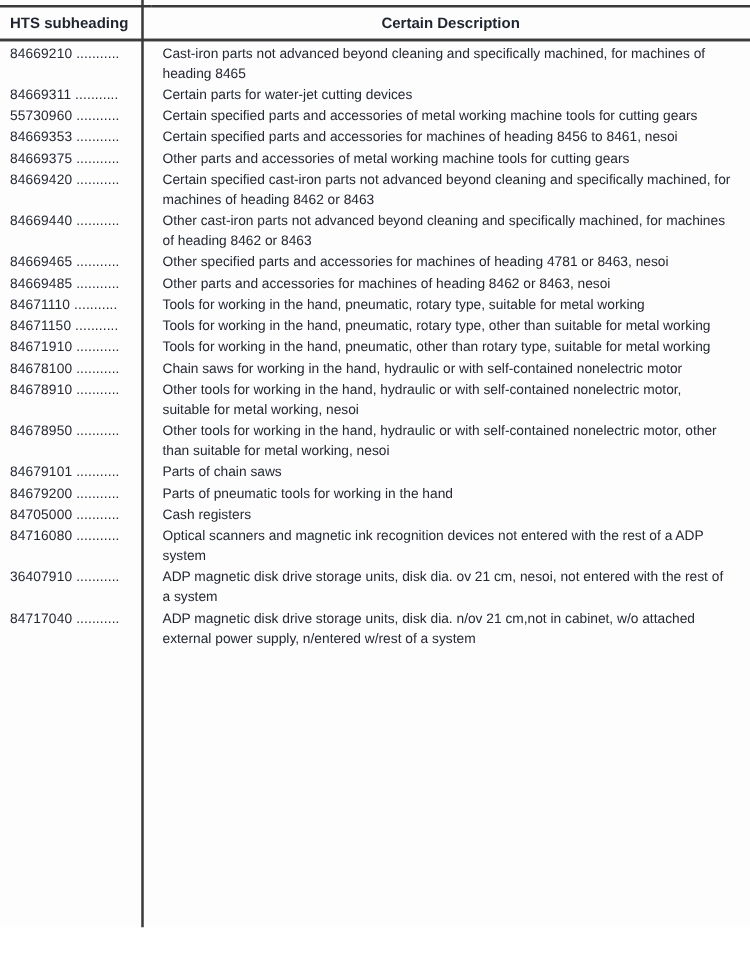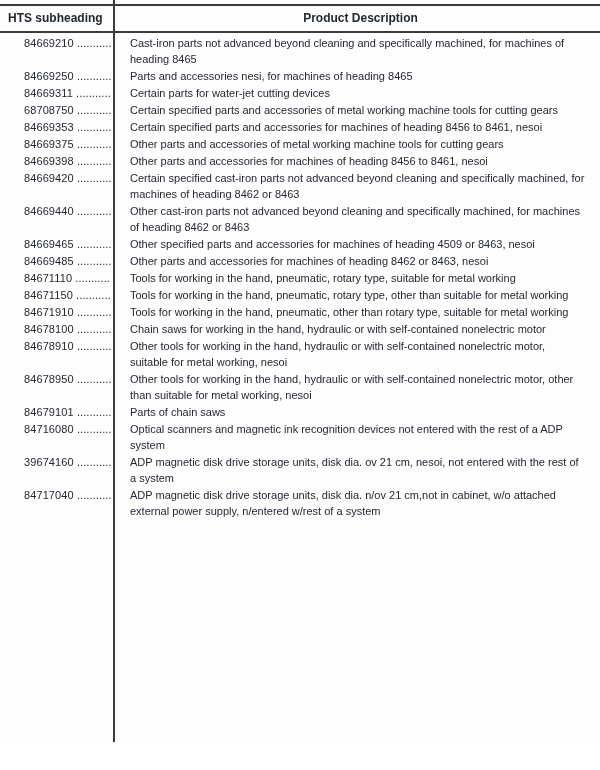--- a/index.html
+++ b/index.html
@@ -48,21 +48,21 @@
   th.col-desc {
     text-align: center;
   }
   tbody td {
     vertical-align: top;
     font-size: 11px;
     line-height: 16px;
     padding: 0 0 1px 0;
   }
   td.col-code {
-    padding-left: 24px;
+    padding-left: 8px;
     white-space: nowrap;
     overflow: hidden;
     letter-spacing: 0.1px;
     margin-left: 48px;
   }
   td.col-desc {
     padding-left: 9px;
     padding-right: 14px;
   }
   tbody tr:first-child td {
@@ -71,63 +71,55 @@
 </style>
 </head>
 <body>
 
 <div class="page">
   <div class="vline"></div>
   <table class="hts">
     <thead>
       <tr>
         <th class="col-code">HTS subheading</th>
-        <th class="col-desc">Product Description</th>
+        <th class="col-desc">Certain Description</th>
       </tr>
     </thead>
     <tbody id="rows-body">
         <tr>
           <td class="col-code"><span>84669210</span> <span>...........</span></td>
           <td class="col-desc">Cast-iron parts not advanced beyond cleaning and specifically machined, for machines of heading 8465</td>
         </tr>
         <tr>
-          <td class="col-code"><span>84669250</span> <span>...........</span></td>
-          <td class="col-desc">Parts and accessories nesi, for machines of heading 8465</td>
-        </tr>
-        <tr>
           <td class="col-code"><span>84669311</span> <span>...........</span></td>
           <td class="col-desc">Certain parts for water-jet cutting devices</td>
         </tr>
         <tr>
-          <td class="col-code"><span>68708750</span> <span>...........</span></td>
+          <td class="col-code"><span>55730960</span> <span>...........</span></td>
           <td class="col-desc">Certain specified parts and accessories of metal working machine tools for cutting gears</td>
         </tr>
         <tr>
           <td class="col-code"><span>84669353</span> <span>...........</span></td>
           <td class="col-desc">Certain specified parts and accessories for machines of heading 8456 to 8461, nesoi</td>
         </tr>
         <tr>
           <td class="col-code"><span>84669375</span> <span>...........</span></td>
           <td class="col-desc">Other parts and accessories of metal working machine tools for cutting gears</td>
         </tr>
         <tr>
-          <td class="col-code"><span>84669398</span> <span>...........</span></td>
-          <td class="col-desc">Other parts and accessories for machines of heading 8456 to 8461, nesoi</td>
-        </tr>
-        <tr>
           <td class="col-code"><span>84669420</span> <span>...........</span></td>
           <td class="col-desc">Certain specified cast-iron parts not advanced beyond cleaning and specifically machined, for machines of heading 8462 or 8463</td>
         </tr>
         <tr>
           <td class="col-code"><span>84669440</span> <span>...........</span></td>
           <td class="col-desc">Other cast-iron parts not advanced beyond cleaning and specifically machined, for machines of heading 8462 or 8463</td>
         </tr>
         <tr>
           <td class="col-code"><span>84669465</span> <span>...........</span></td>
-          <td class="col-desc">Other specified parts and accessories for machines of heading 4509 or 8463, nesoi</td>
+          <td class="col-desc">Other specified parts and accessories for machines of heading 4781 or 8463, nesoi</td>
         </tr>
         <tr>
           <td class="col-code"><span>84669485</span> <span>...........</span></td>
           <td class="col-desc">Other parts and accessories for machines of heading 8462 or 8463, nesoi</td>
         </tr>
         <tr>
           <td class="col-code"><span>84671110</span> <span>...........</span></td>
           <td class="col-desc">Tools for working in the hand, pneumatic, rotary type, suitable for metal working</td>
         </tr>
         <tr>
@@ -148,25 +140,33 @@
         </tr>
         <tr>
           <td class="col-code"><span>84678950</span> <span>...........</span></td>
           <td class="col-desc">Other tools for working in the hand, hydraulic or with self-contained nonelectric motor, other than suitable for metal working, nesoi</td>
         </tr>
         <tr>
           <td class="col-code"><span>84679101</span> <span>...........</span></td>
           <td class="col-desc">Parts of chain saws</td>
         </tr>
         <tr>
+          <td class="col-code"><span>84679200</span> <span>...........</span></td>
+          <td class="col-desc">Parts of pneumatic tools for working in the hand</td>
+        </tr>
+        <tr>
+          <td class="col-code"><span>84705000</span> <span>...........</span></td>
+          <td class="col-desc">Cash registers</td>
+        </tr>
+        <tr>
           <td class="col-code"><span>84716080</span> <span>...........</span></td>
           <td class="col-desc">Optical scanners and magnetic ink recognition devices not entered with the rest of a ADP system</td>
         </tr>
         <tr>
-          <td class="col-code"><span>39674160</span> <span>...........</span></td>
+          <td class="col-code"><span>36407910</span> <span>...........</span></td>
           <td class="col-desc">ADP magnetic disk drive storage units, disk dia. ov 21 cm, nesoi, not entered with the rest of a system</td>
         </tr>
         <tr>
           <td class="col-code"><span>84717040</span> <span>...........</span></td>
           <td class="col-desc">ADP magnetic disk drive storage units, disk dia. n/ov 21 cm,not in cabinet, w/o attached external power supply, n/entered w/rest of a system</td>
         </tr>
       </tbody>
   </table>
 </div>
 

